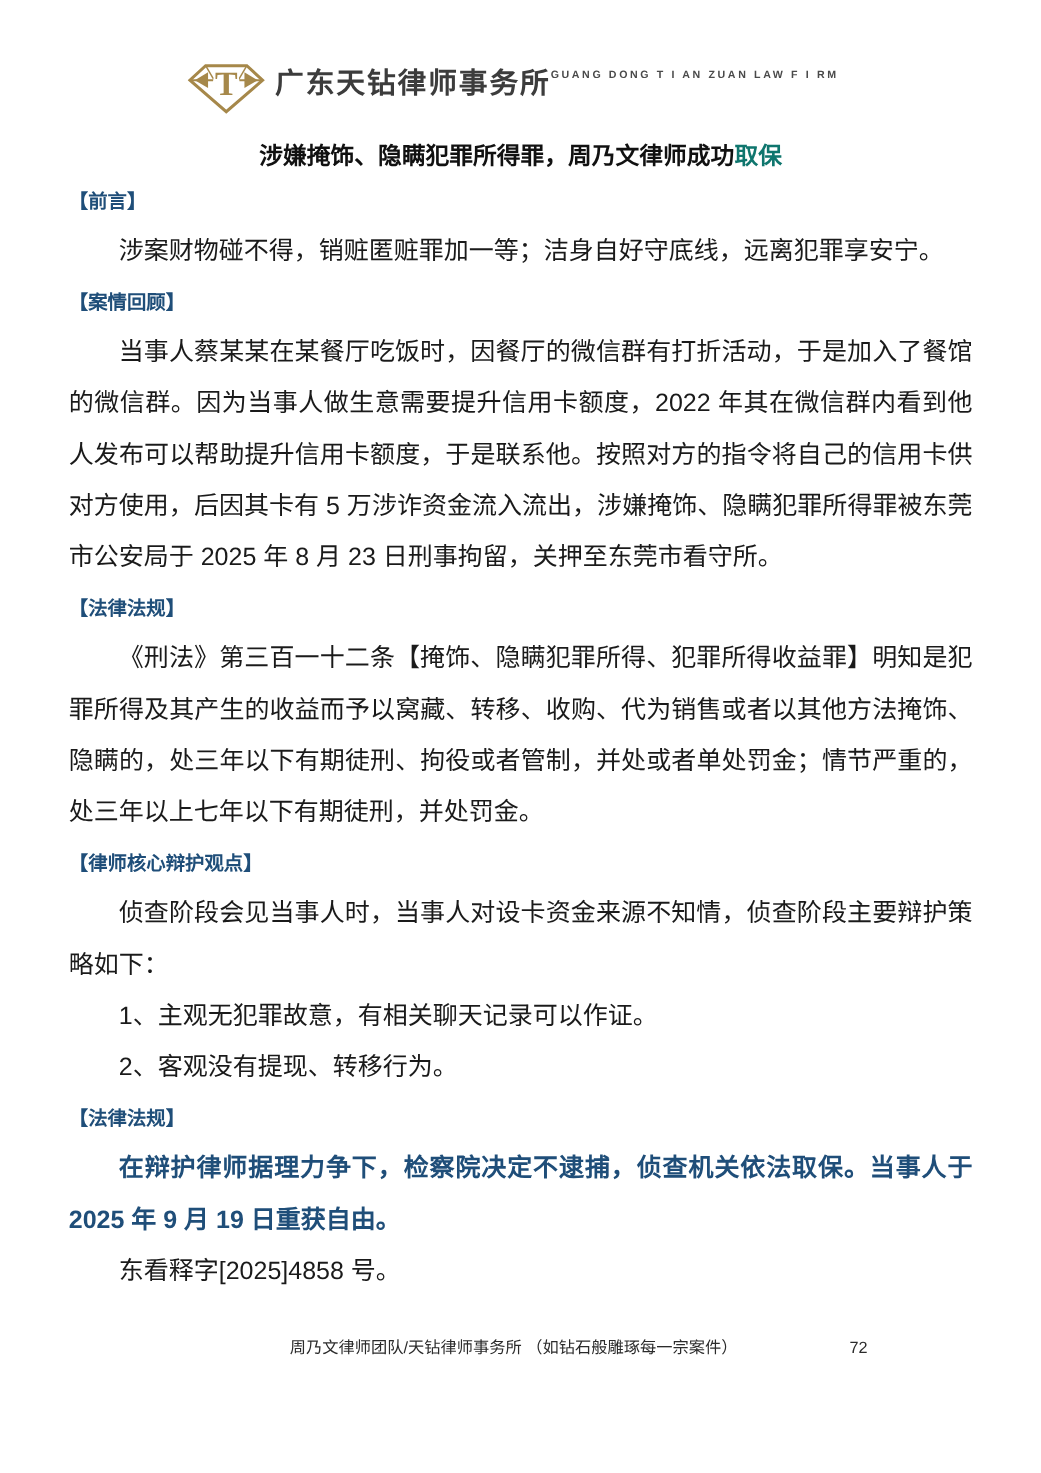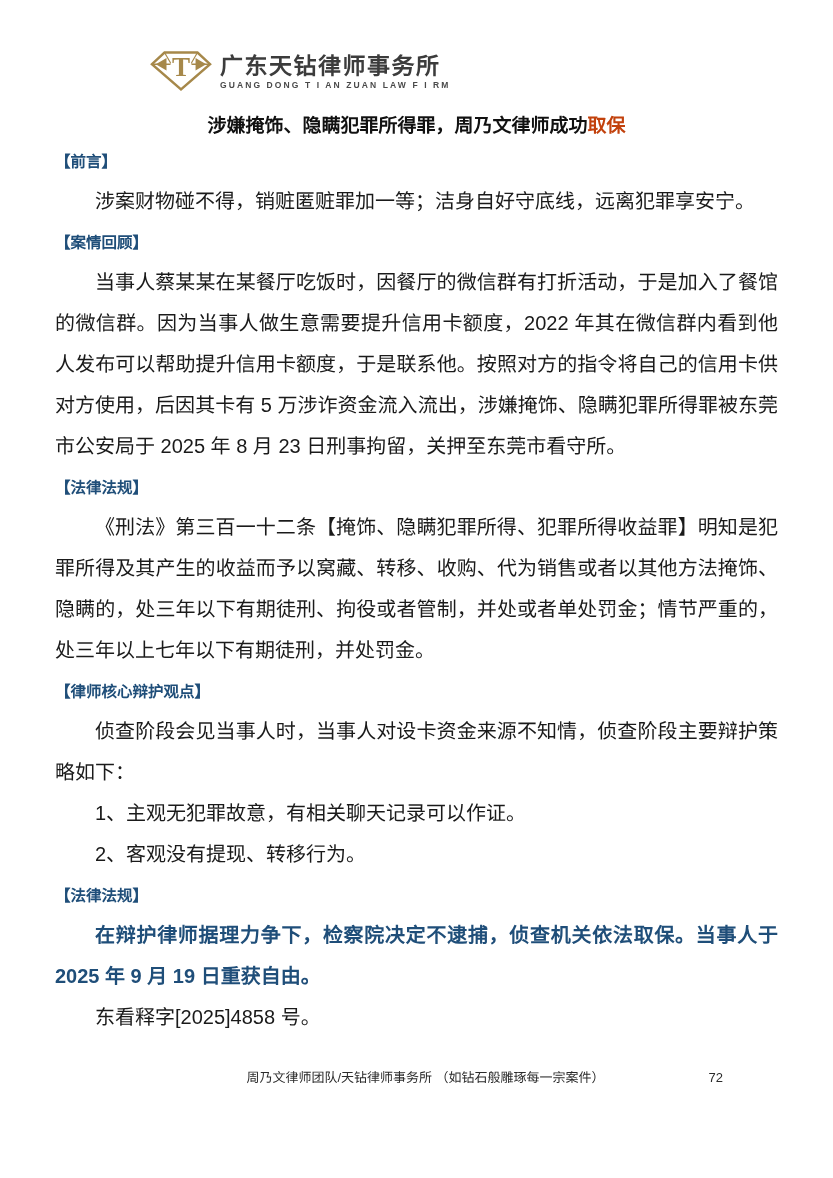--- a/index.html
+++ b/index.html
@@ -13,21 +13,21 @@
     color: #1a1a1a;
     overflow: hidden;
   }
   
   .letterhead {
     padding: 47px 0 0 150px;
     display: flex;
     align-items: flex-start;
   }
   .logo-icon { width: 62px; height: 46px; flex: 0 0 auto; margin-right: 8px; }
-  .logo-text { display: flex; flex-direction: column; justify-content: center; padding-top: 6px; }
+  .logo-text { display: flex; flex-direction: row; justify-content: center; padding-top: 6px; }
   .logo-cn {
     font-size: 23px;
     font-weight: 700;
     color: #3c3c3c;
     letter-spacing: 1.5px;
     line-height: 26px;
   }
   .logo-en {
     font-size: 8.5px;
     font-weight: 700;
@@ -39,21 +39,21 @@
   }
   
   .title {
     margin: 18px 80px 0 80px;
     font-size: 19px;
     font-weight: 700;
     text-align: center;
     line-height: 30px;
     color: #111111;
   }
-  .title .highlight { color: #c2410c; }
+  .title .highlight { color: #0f766e; }
   
   .doc { padding: 0 55px; }
   .sec-heading {
     font-size: 15.5px;
     font-weight: 700;
     color: #1F4E79;
     line-height: 26px;
     margin: 8px 0 6px 0;
   }
   .para {
@@ -65,21 +65,21 @@
     color: #1a1a1a;
   }
   .para.result-blue {
     color: #1F4E79;
     font-weight: 700;
   }
   
   .footer {
     position: absolute;
     left: 123px;
-    right: 105px;
+    right: 134px;
     top: 1068px;
     height: 20px;
     font-size: 13px;
     color: #2b2b2b;
   }
   .footer-text {
     text-align: center;
     line-height: 20px;
   }
   .page-number {

